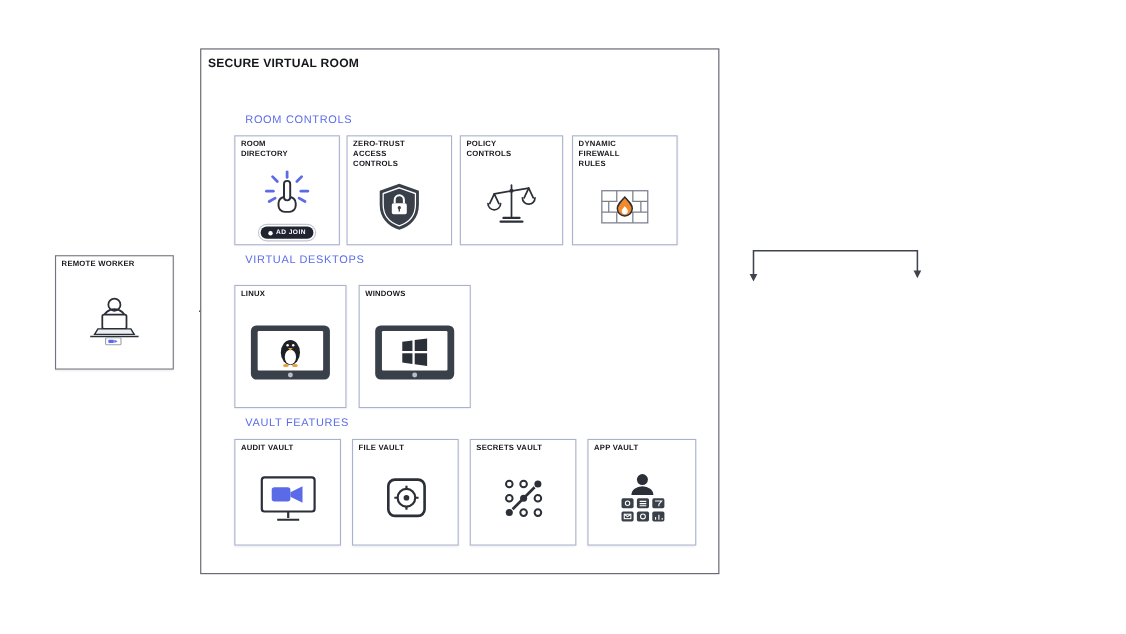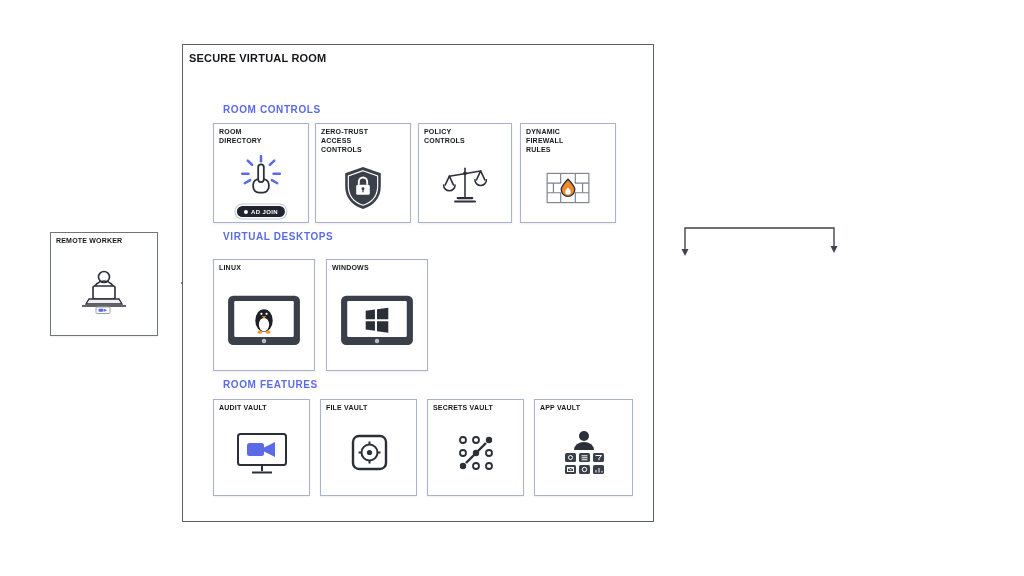--- a/index.html
+++ b/index.html
@@ -12,21 +12,21 @@
   .node-label{padding:4px 5px 0;font-weight:bold;font-size:7px;line-height:1.25;
     letter-spacing:0.2px;}
   .node-icon{flex:1;display:flex;align-items:center;justify-content:center;}
 
   
   .rw{left:50px;top:232px;width:106px;height:102px;border:1.2px solid #70747d;}
 
   
   .secure-room{left:182px;top:44px;width:470px;height:476px;border:1.5px solid #5a5e66;}
   .secure-title{position:absolute;left:6px;top:7px;font-size:11px;font-weight:bold;letter-spacing:0.2px;}
-  .section-heading{position:absolute;font-size:10px;font-weight:bold;letter-spacing:0.6px;color:#5b6be8;}
+  .section-heading{position:absolute;font-size:10px;font-weight:normal;letter-spacing:0.6px;color:#5b6be8;}
   .h-rc{left:40px;top:59px}.h-vd{left:40px;top:186px}.h-rf{left:40px;top:334px}
 
   .inner{border:1px solid #a9b2cc;}
   .c1{left:30px;top:78px;width:94px;height:98px}
   .c2{left:132px;top:78px;width:94px;height:98px}
   .c3{left:235px;top:78px;width:92px;height:98px}
   .c4{left:337px;top:78px;width:94px;height:98px}
   .d1{left:30px;top:214px;width:100px;height:110px}
   .d2{left:143px;top:214px;width:100px;height:110px}
   .f1{left:30px;top:354px;width:95px;height:95px}
@@ -201,21 +201,21 @@
           <g fill="#2b2f38">
             <path d="M27,16.5 l9,-1.2 v9.4 h-9 z"></path>
             <path d="M38,15 l11,-1.5 v11.2 h-11 z"></path>
             <path d="M27,26.7 h9 v9.4 l-9,-1.2 z"></path>
             <path d="M38,26.7 h11 v11.2 l-11,-1.5 z"></path>
           </g>
         </svg>
       </div>
     </div>
 
-    <div class="section-heading h-rf">ROOM FEATURES</div>
+    <div class="section-heading h-rf">VAULT FEATURES</div>
 
     <div class="node inner f1">
       <div class="node-label">AUDIT VAULT</div>
       <div class="node-icon">
         <svg width="58" height="46" viewBox="0 0 58 46">
           <rect x="5" y="3" width="48" height="31" rx="2.5" fill="#fff" stroke="#2b2f38" stroke-width="2"></rect>
           <line x1="29" y1="34" x2="29" y2="40" stroke="#2b2f38" stroke-width="2"></line>
           <line x1="19" y1="41.5" x2="39" y2="41.5" stroke="#2b2f38" stroke-width="2"></line>
           <rect x="14" y="12" width="17" height="13" rx="2.5" fill="#5b6be8"></rect>
           <path d="M31,16.5 L42,11 V26 L31,20.5 Z" fill="#5b6be8"></path>

